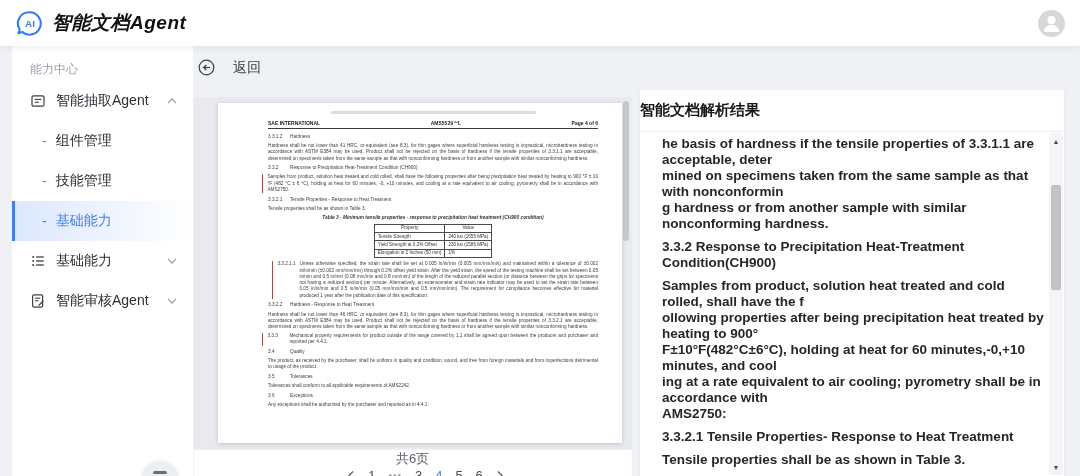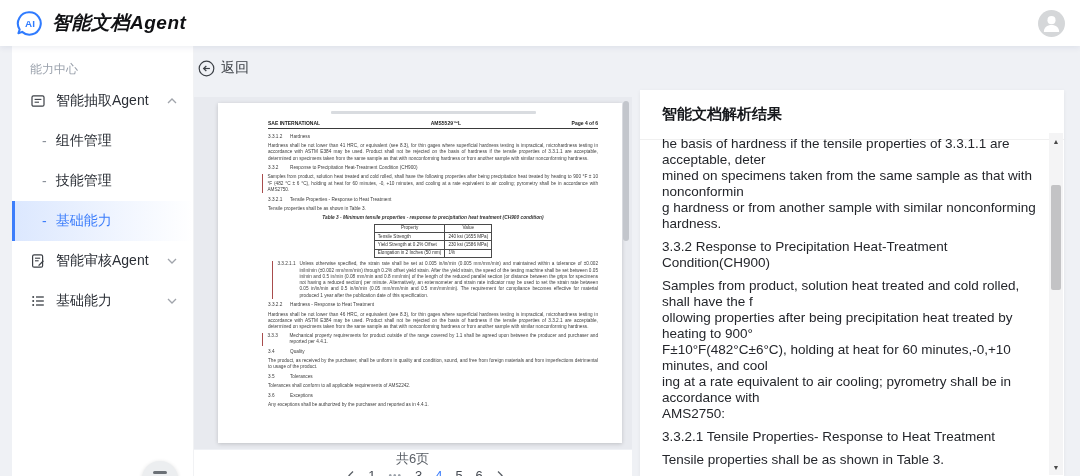--- a/index.html
+++ b/index.html
@@ -26,21 +26,21 @@
   .nav-row { display:flex; align-items:center; height:40px; padding:0 16px 0 18px; font-size:14px; color:#2b2f36; cursor:pointer; }
   .nav-row svg.mi { margin-right:10px; }
   .nav-row .chev { margin-left:auto; }
   .sub-row { display:flex; align-items:center; height:40px; padding-left:30px; font-size:14px; color:#2b2f36; cursor:pointer; }
   .sub-row .dash { margin-right:9px; color:#8a909a; }
   .sub-row.active { color:#3d7efb; border-left:3px solid #3d7efb; padding-left:27px;
     background:linear-gradient(90deg, rgba(61,126,251,.18), rgba(61,126,251,0)); }
   .sub-row.active .dash { color:#3d7efb; }
 
   
-  .back-btn { position:absolute; top:59px; left:198px; display:flex; align-items:center; gap:6px;
+  .back-btn { position:absolute; top:59px; left:198px; display:flex; gap:18px;
     font-size:14px; color:#3c4046; z-index:5; cursor:pointer; }
 
   
   .pdf-viewer { position:absolute; left:186px; top:97px; width:446px; height:352px; background:#e8eaef; overflow:hidden; }
   .pdf-page { position:absolute; left:32px; top:6px; width:404px; height:340px; background:#fff;
     box-shadow:0 1px 4px rgba(0,0,0,.18); padding:8px 24px 8px 50px; overflow:hidden; }
   .fineprint-bar { height:3px; width:205px; margin:0 auto 6px; background:#d9dce0; border-radius:1px; }
   .pdf-head { display:flex; justify-content:space-between; font-size:5px; font-weight:600; color:#222;
     border-bottom:1px solid #3a3a3a; padding-bottom:2px; }
   .pdf-body { font-size:4.7px; line-height:1.33; color:#3d3d3d; text-align:justify; margin-top:5px; }
@@ -65,25 +65,25 @@
   .page-item.active { color:#3d7efb; }
   .page-ellipsis { color:#9aa0a8; font-size:10px; letter-spacing:1px; }
   .file-name { margin-left:40px; font-size:15px; color:#454a52; }
   .tool-icons { margin-left:auto; display:flex; gap:9px; }
   .tool-btn { width:21px; height:21px; border-radius:4px; background:#e6f2ff; display:flex;
     align-items:center; justify-content:center; cursor:pointer; }
 
   
   .result-panel { position:absolute; left:640px; top:90px; width:424px; height:386px; background:#fff;
     box-shadow:0 1px 4px rgba(0,0,0,.06); overflow:hidden; z-index:5; }
-  .rp-head { height:50px; border-bottom:1px solid #f0f0f0; display:flex; align-items:center;
-    padding-left:22px; font-size:15px; font-weight:bold; color:#16181c; }
+  .rp-head { height:42px; border-bottom:1px solid #f0f0f0; display:flex; align-items:center;
+    font-size:15px; font-weight:bold; color:#16181c; }
   .rp-body { position:absolute; top:43px; left:22px; right:17px; bottom:0; overflow:hidden;
     font-size:13.5px; line-height:16px; color:#24262b; }
-  .rp-body p { margin:0 0 7px; white-space:pre-line; }
+  .rp-body p { margin:0 0 7px; white-space:pre-line;font-weight:bold; }
   .rp-body p.first { margin-top:3px; }
   .rp-vscroll { position:absolute; right:1px; top:43px; bottom:1px; width:14px; background:#f4f4f5; z-index:6; }
   .vs-arrow { position:absolute; left:0; right:0; height:12px; display:flex; align-items:center;
     justify-content:center; color:#4a4a4a; font-size:7px; cursor:pointer; }
   .vs-up { top:2px; } .vs-down { bottom:2px; }
   .vs-thumb { position:absolute; left:2px; width:10px; top:52px; height:105px; background:#c3c3c5; border-radius:2px; cursor:pointer; }
 
   
   .float-widget { position:absolute; left:142px; top:461px; width:36px; height:36px; border-radius:50%;
     background:#eceef0; box-shadow:0 1px 4px rgba(0,0,0,.14); z-index:40; display:flex;
@@ -132,45 +132,45 @@
     <span class="dash">-</span>
     <span>组件管理</span>
   </div>
   <div class="sub-row">
     <span class="dash">-</span>
     <span>技能管理</span>
   </div>
   <div class="sub-row active">
     <span class="dash">-</span>
     <span>基础能力</span>
-  </div>
-
-  <div class="nav-row">
-    <svg class="mi" width="16" height="16" viewBox="0 0 16 16">
-      <rect x="2.6" y="1.8" width="10" height="12.4" rx="1.5" fill="none" stroke="#3c4046" stroke-width="1.2"></rect>
-      <line x1="5" y1="5.2" x2="10.2" y2="5.2" stroke="#3c4046" stroke-width="1.1"></line>
-      <line x1="5" y1="7.8" x2="8.6" y2="7.8" stroke="#3c4046" stroke-width="1.1"></line>
-      <line x1="8.6" y1="12.6" x2="13.4" y2="7.8" stroke="#3c4046" stroke-width="1.3"></line>
-    </svg>
-    <span>智能审核Agent</span>
-    <svg class="chev" width="10" height="6" viewBox="0 0 10 6">
-      <polyline points="1,1 5,5 9,1" fill="none" stroke="#a0a4ab" stroke-width="1.3"></polyline>
-    </svg>
   </div>
 
   <div class="nav-row">
     <svg class="mi" width="16" height="16" viewBox="0 0 16 16">
       <circle cx="3.2" cy="4" r="1" fill="#3c4046"></circle>
       <circle cx="3.2" cy="8" r="1" fill="#3c4046"></circle>
       <circle cx="3.2" cy="12" r="1" fill="#3c4046"></circle>
       <line x1="6" y1="4" x2="13.8" y2="4" stroke="#3c4046" stroke-width="1.3"></line>
       <line x1="6" y1="8" x2="13.8" y2="8" stroke="#3c4046" stroke-width="1.3"></line>
       <line x1="6" y1="12" x2="13.8" y2="12" stroke="#3c4046" stroke-width="1.3"></line>
     </svg>
     <span>基础能力</span>
+    <svg class="chev" width="10" height="6" viewBox="0 0 10 6">
+      <polyline points="1,1 5,5 9,1" fill="none" stroke="#a0a4ab" stroke-width="1.3"></polyline>
+    </svg>
+  </div>
+
+  <div class="nav-row">
+    <svg class="mi" width="16" height="16" viewBox="0 0 16 16">
+      <rect x="2.6" y="1.8" width="10" height="12.4" rx="1.5" fill="none" stroke="#3c4046" stroke-width="1.2"></rect>
+      <line x1="5" y1="5.2" x2="10.2" y2="5.2" stroke="#3c4046" stroke-width="1.1"></line>
+      <line x1="5" y1="7.8" x2="8.6" y2="7.8" stroke="#3c4046" stroke-width="1.1"></line>
+      <line x1="8.6" y1="12.6" x2="13.4" y2="7.8" stroke="#3c4046" stroke-width="1.3"></line>
+    </svg>
+    <span>智能审核Agent</span>
     <svg class="chev" width="10" height="6" viewBox="0 0 10 6">
       <polyline points="1,1 5,5 9,1" fill="none" stroke="#a0a4ab" stroke-width="1.3"></polyline>
     </svg>
   </div>
 </nav>
 
 <div class="back-btn">
   <svg width="17" height="17" viewBox="0 0 20 20">
     <circle cx="10" cy="10" r="8.6" fill="none" stroke="#3c4046" stroke-width="1.4"></circle>
     <line x1="14" y1="10" x2="7" y2="10" stroke="#3c4046" stroke-width="1.4"></line>

